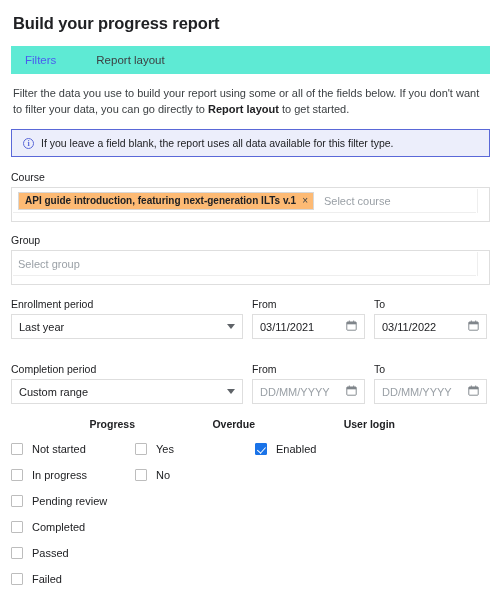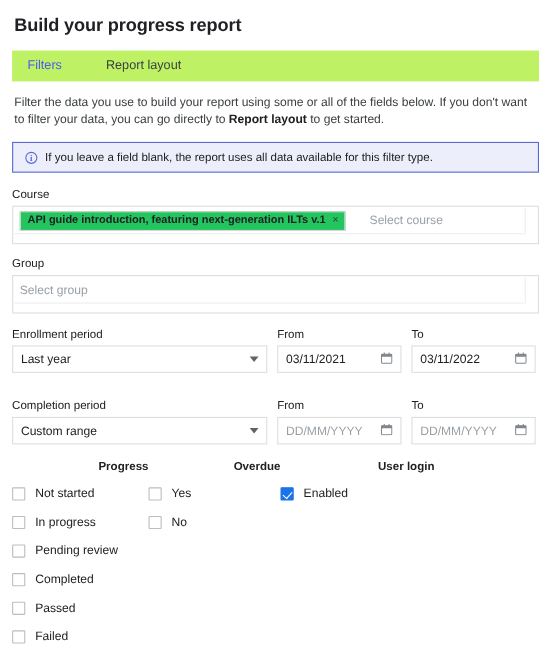--- a/index.html
+++ b/index.html
@@ -19,21 +19,21 @@
     font-weight: bold;
     color: #202124;
     letter-spacing: -0.1px;
     margin: 14px 0 0 13px;
   }
 
   
   .tabbar {
     margin: 13px 11px 0 11px;
     height: 28px;
-    background: #bef264;
+    background: #5eead4;
     display: flex;
     align-items: center;
   }
   .tab {
     font-size: 11.5px;
     padding: 0 14px;
     height: 28px;
     line-height: 28px;
     color: #3c4043;
     cursor: pointer;
@@ -108,27 +108,27 @@
     position: absolute;
     right: 1px; top: 1px;
     width: 11px; height: 24px;
     border-left: 1px solid #eeeeee;
     background: #fff;
   }
   .chip {
     display: inline-flex;
     align-items: center;
     height: 18px;
-    background: #22c55e;
+    background: #fdba74;
     border: 1px solid #d8d8d8;
     padding: 0 5px 0 6px;
     font-size: 10px;
     color: #202124;
     font-weight: bold;
-    margin-right: 22px;
+    margin-right: 10px;
     white-space: nowrap;
   }
   .chip-x {
     margin-left: 6px;
     font-size: 10px;
     font-weight: normal;
     color: #3c4043;
     cursor: pointer;
   }
   .ms-placeholder {

